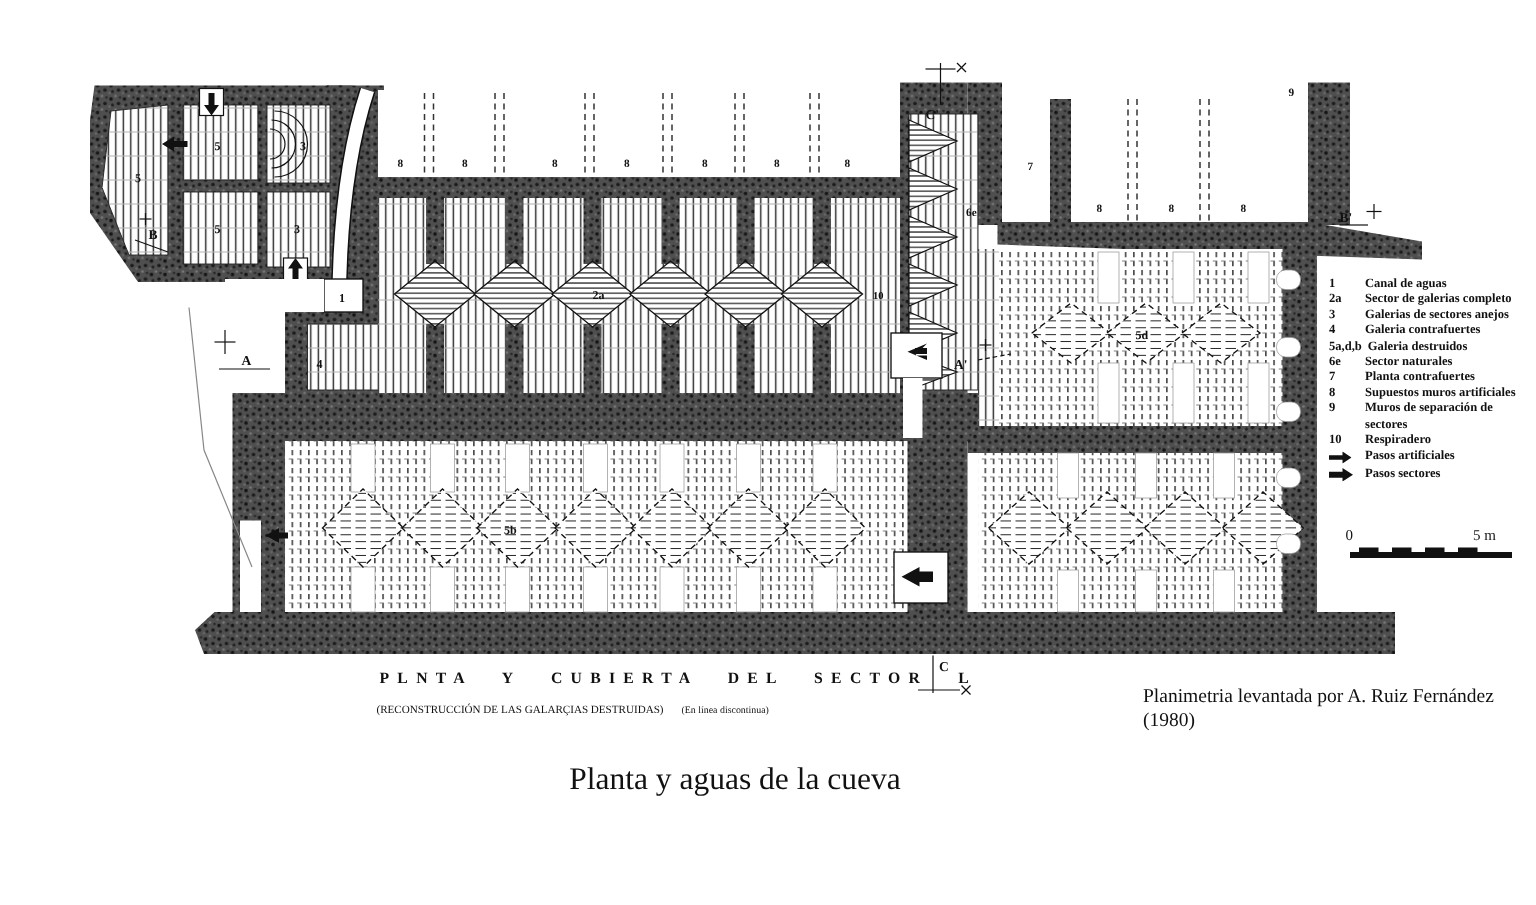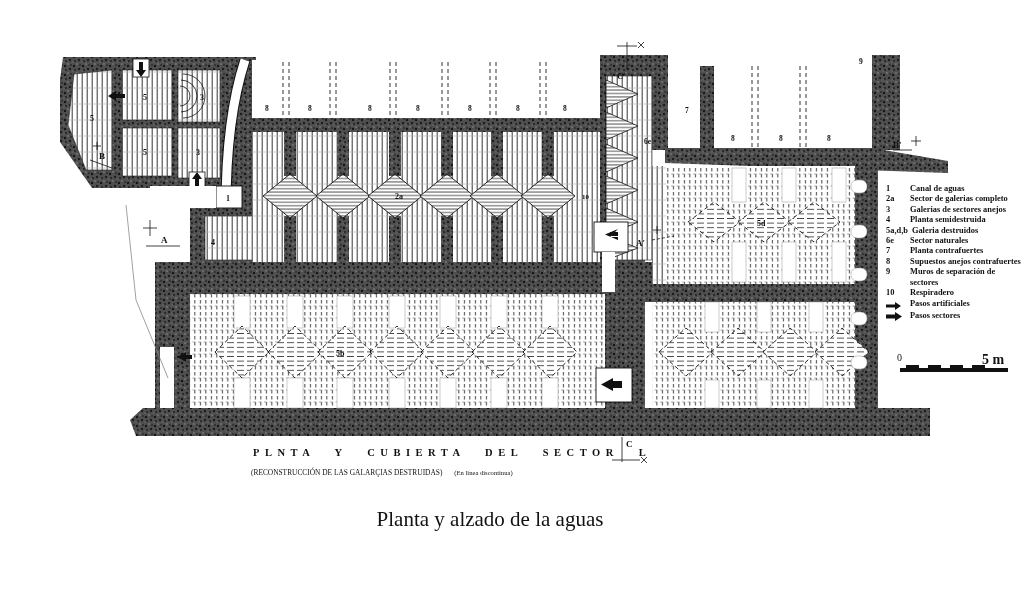--- a/index.html
+++ b/index.html
@@ -9,24 +9,24 @@
   .plan-caption{left:253px;top:447px;font-size:10.5px;font-weight:bold;
         letter-spacing:5.5px;word-spacing:12px;white-space:nowrap;text-align:right;}
   .plan-subcaption{left:251px;top:468px;font-size:7.4px;white-space:nowrap;}
   .plan-subcaption .note2{font-size:6.6px;margin-left:12px;}
   .attribution{left:762px;top:456px;font-size:13px;}
   .main-title{left:310px;top:506px;width:360px;text-align:center;
         font-size:21px;line-height:26px;}
   .legend{left:886px;top:184px;width:136px;font-size:8.4px;font-weight:bold;}
   .legend .row{display:flex;line-height:10.4px;}
   .legend .k{min-width:20px;margin-right:4px;white-space:nowrap;}
-  .legend .row.pass{margin-top:1px;align-items:flex-end;}
+  .legend .row.pass{margin-top:1px;align-items:center;}
   .legend .row.pass .k{display:flex;align-items:center;}
   .scale-zero{left:897px;top:352px;font-size:10px;}
-  .scale-five{left:982px;top:352px;font-size:14px;font-weight:bold;}
+  .scale-five{left:982px;top:352px;font-size:10px;}
   svg text{font-family:"Liberation Serif",serif;font-weight:bold;fill:#111;}
 </style>
 </head>
 <body>
 
 <div class="page">
 
 <svg class="abs" style="left:0;top:0" width="1024" height="603" viewBox="0 0 1024 603">
   <defs>
 
@@ -350,60 +350,61 @@
     <rect x="972" y="365" width="13" height="3"></rect>
   </g>
 </svg>
 
 <div class="abs plan-caption">PLNTA Y CUBIERTA DEL SECTOR L</div>
 
 <div class="abs plan-subcaption">
   <span>(RECONSTRUCCIÓN DE LAS GALARÇIAS DESTRUIDAS)</span><span class="note2">(En línea discontinua)</span>
 </div>
 
+<div class="abs attribution">Planimetria levantada por A. Ruiz Fernández (1980)</div>
 
 <div class="abs main-title">
-  <div>Planta y alzado de la aguas</div>
+  <div>Planta y aguas de la cueva</div>
 </div>
 
 <div class="abs scale-zero">0</div>
 <div class="abs scale-five">5 m</div>
 
 <div class="abs legend">
   <div class="row">
         <span class="k">1</span>
         <span>Canal de aguas</span>
       </div>
   <div class="row">
         <span class="k">2a</span>
         <span>Sector de galerias completo</span>
       </div>
   <div class="row">
         <span class="k">3</span>
         <span>Galerias de sectores anejos</span>
       </div>
   <div class="row">
         <span class="k">4</span>
-        <span>Planta semidestruida</span>
+        <span>Galeria contrafuertes</span>
       </div>
   <div class="row">
         <span class="k">5a,d,b</span>
         <span>Galeria destruidos</span>
       </div>
   <div class="row">
         <span class="k">6e</span>
         <span>Sector naturales</span>
       </div>
   <div class="row">
         <span class="k">7</span>
         <span>Planta contrafuertes</span>
       </div>
   <div class="row">
         <span class="k">8</span>
-        <span>Supuestos anejos contrafuertes</span>
+        <span>Supuestos muros artificiales</span>
       </div>
   <div class="row">
         <span class="k">9</span>
         <span>Muros de separación de sectores</span>
       </div>
   <div class="row">
         <span class="k">10</span>
         <span>Respiradero</span>
       </div>
   <div class="row pass">

